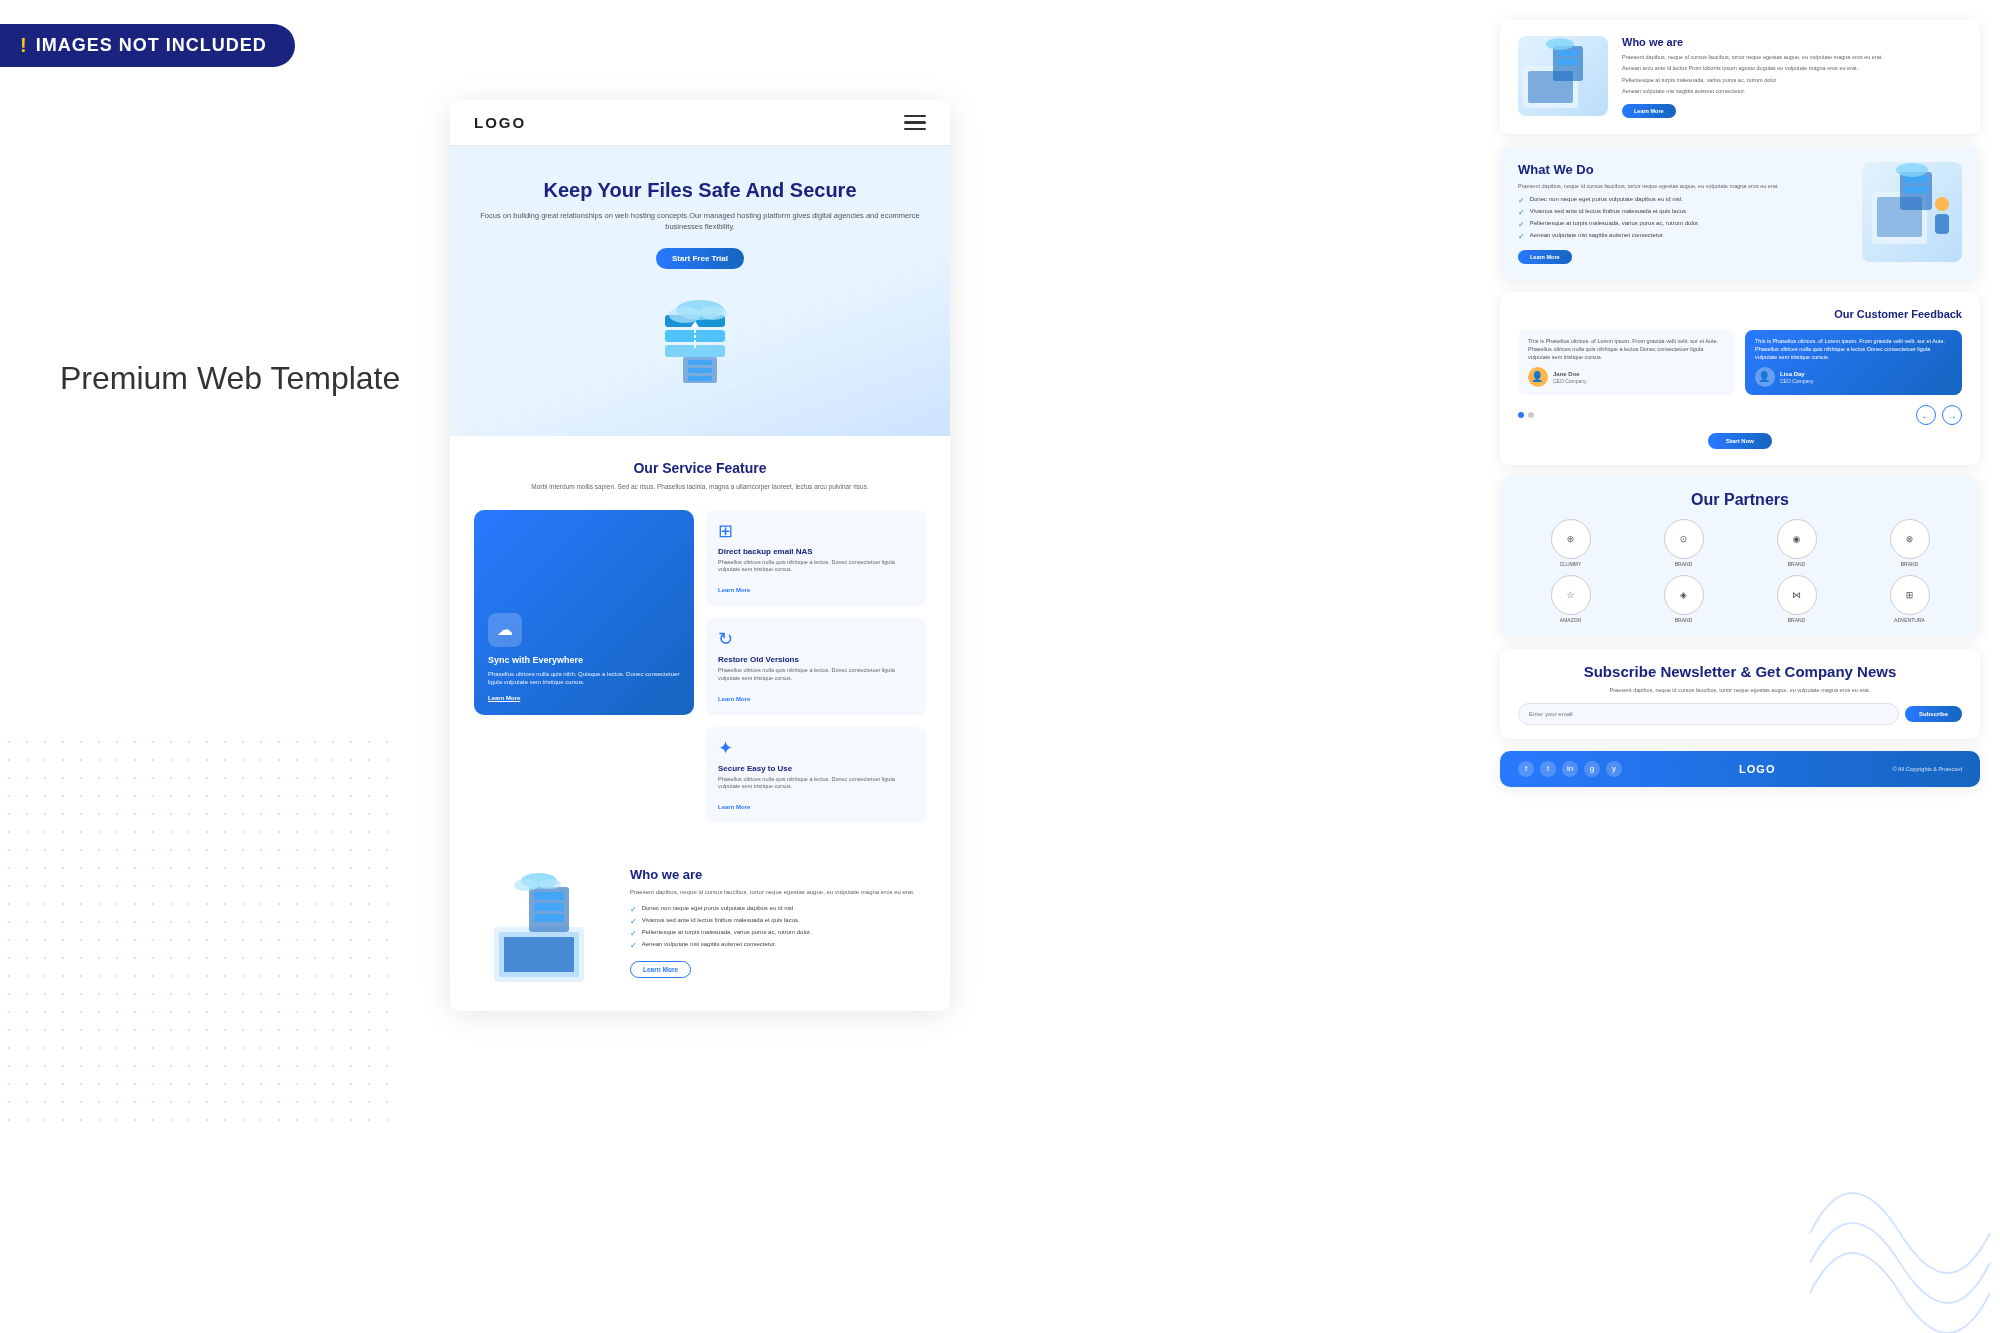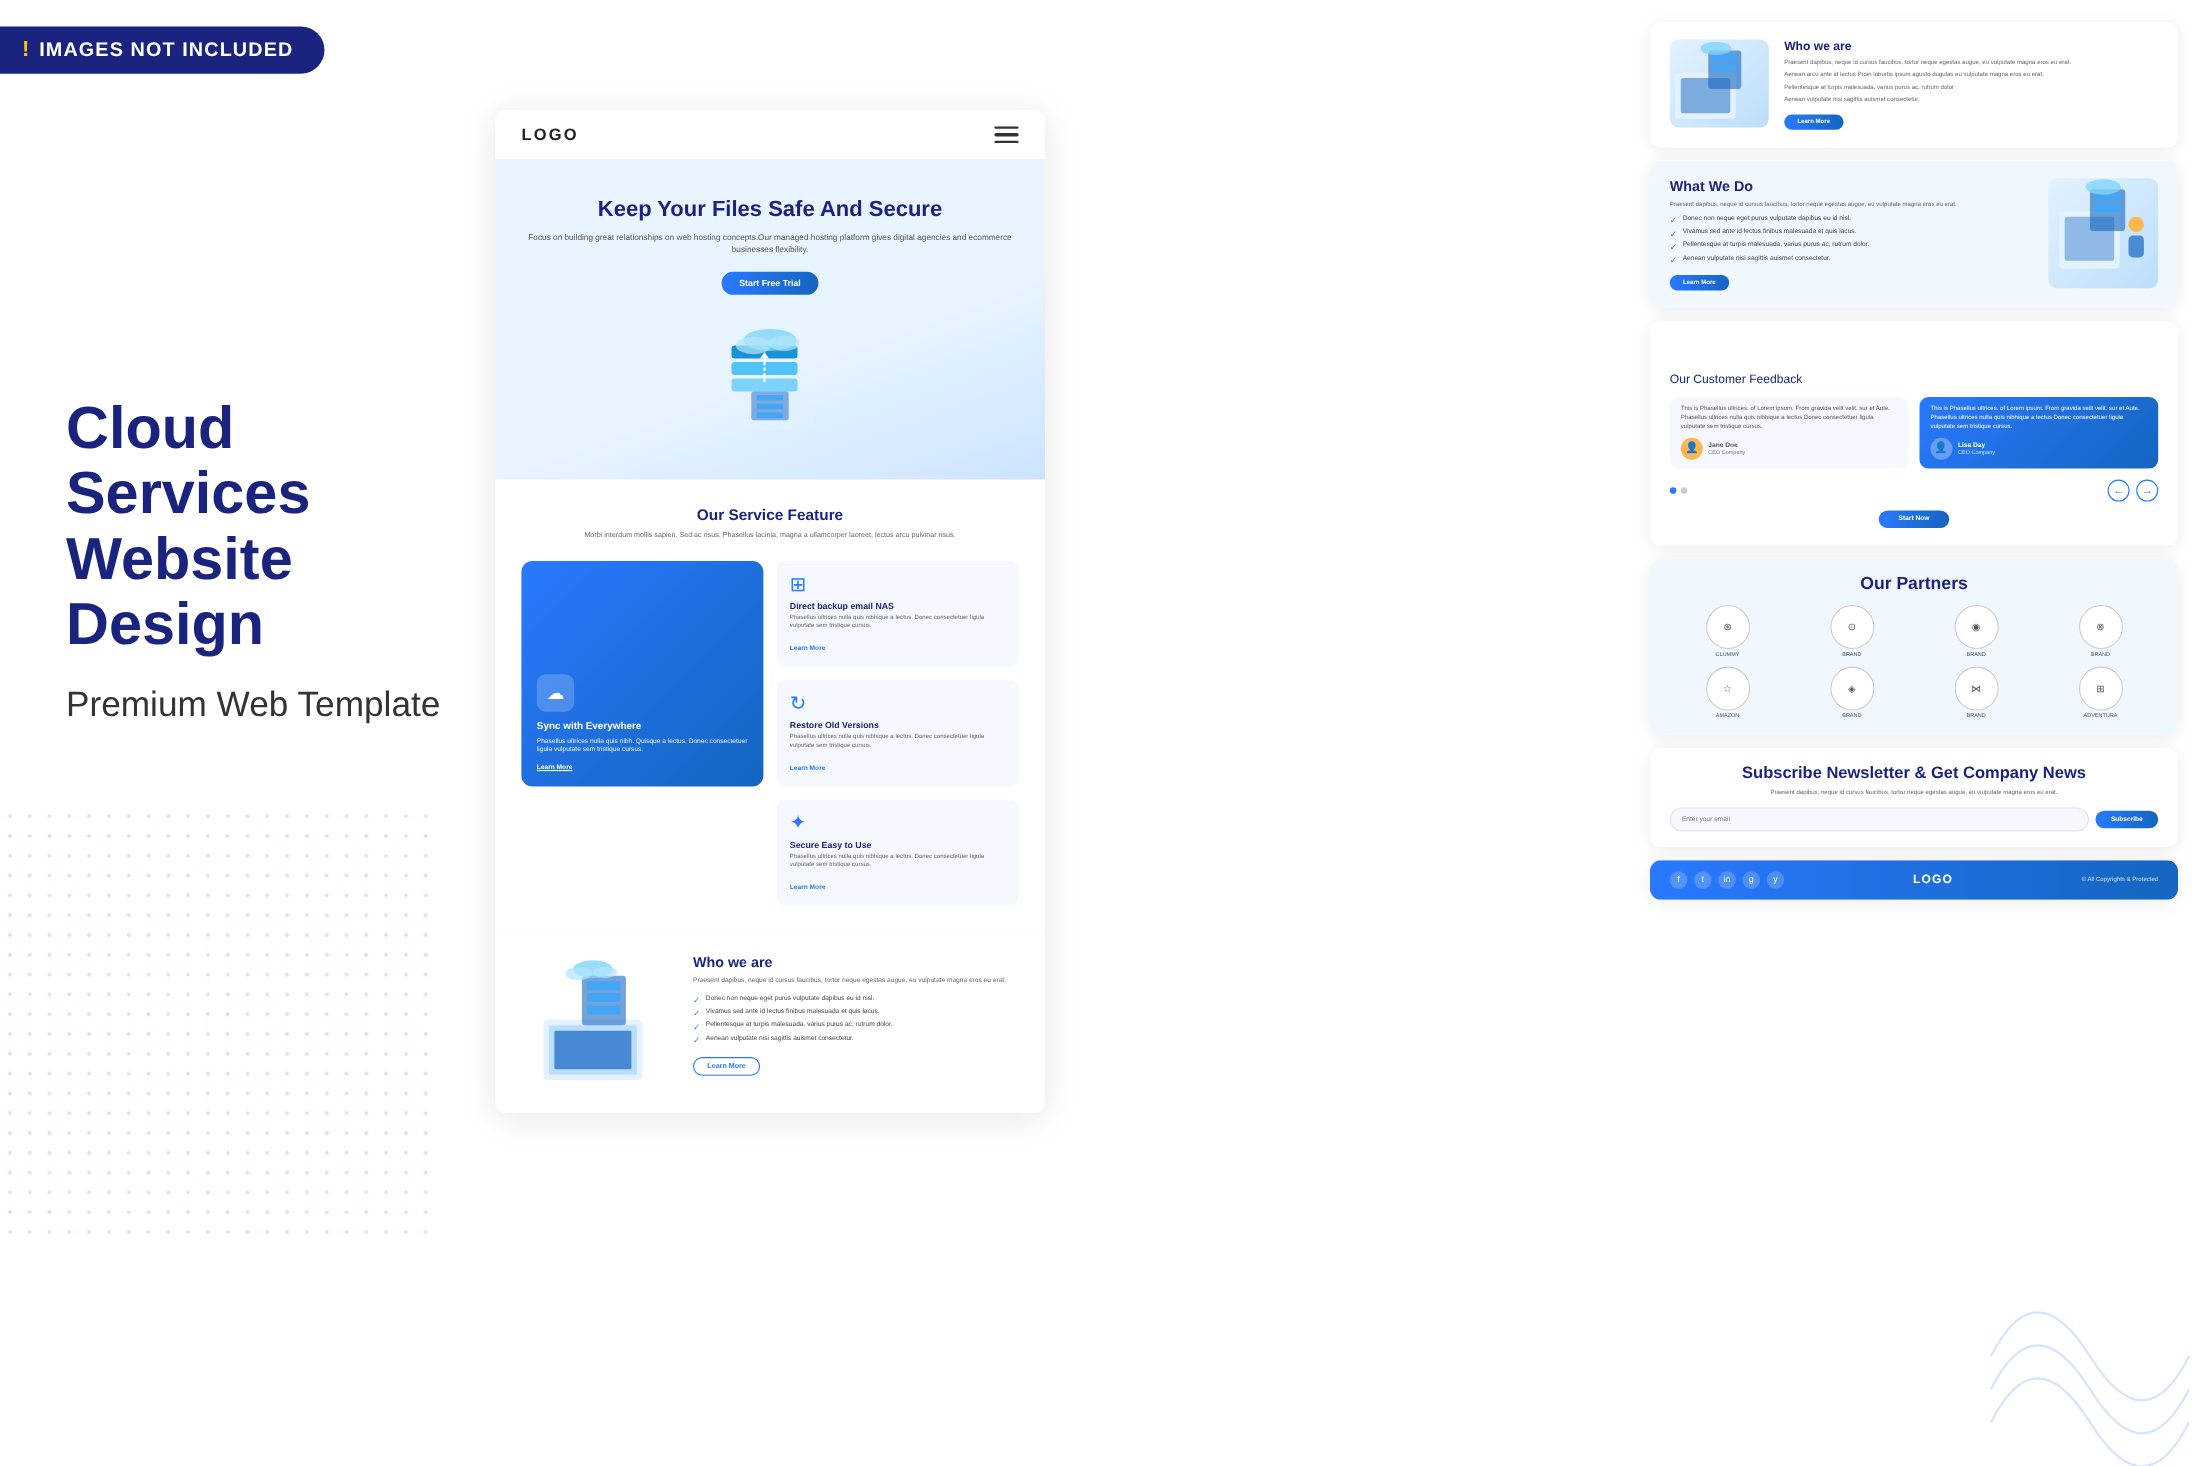--- a/index.html
+++ b/index.html
@@ -385,25 +385,24 @@
       font-size: 32px;
     }
 
     
     .right-feedback {
       padding: 16px 18px;
       background: #fff;
     }
     .right-feedback .section-title {
       font-size: 11px;
-      font-weight: 400;
+      font-weight: 700;
       color: #1a237e;
       margin-bottom: 10px;
-      text-align: left;
-      margin-top: 31px;
+      text-align: right;
     }
     .feedback-cards {
       display: flex;
       gap: 10px;
       margin-bottom: 10px;
     }
     .feedback-card {
       flex: 1;
       background: #f5f9ff;
       border-radius: 8px;
@@ -584,21 +583,20 @@
 <body>
 
 <div class="watermark-badge">
   <span class="excl">!</span>
   <span>IMAGES NOT INCLUDED</span>
 </div>
 
 <div class="dot-pattern"></div>
 
 <div class="left-panel">
-  <div class="main-title">Cloud Services<br>Website Design</div>
   <div class="sub-title">Premium Web Template</div>
 </div>
 
 <div class="preview-main">
 
   <div class="preview-navbar">
     <div class="logo-text">LOGO</div>
     <div class="hamburger">
       <span></span>
         <span></span>

